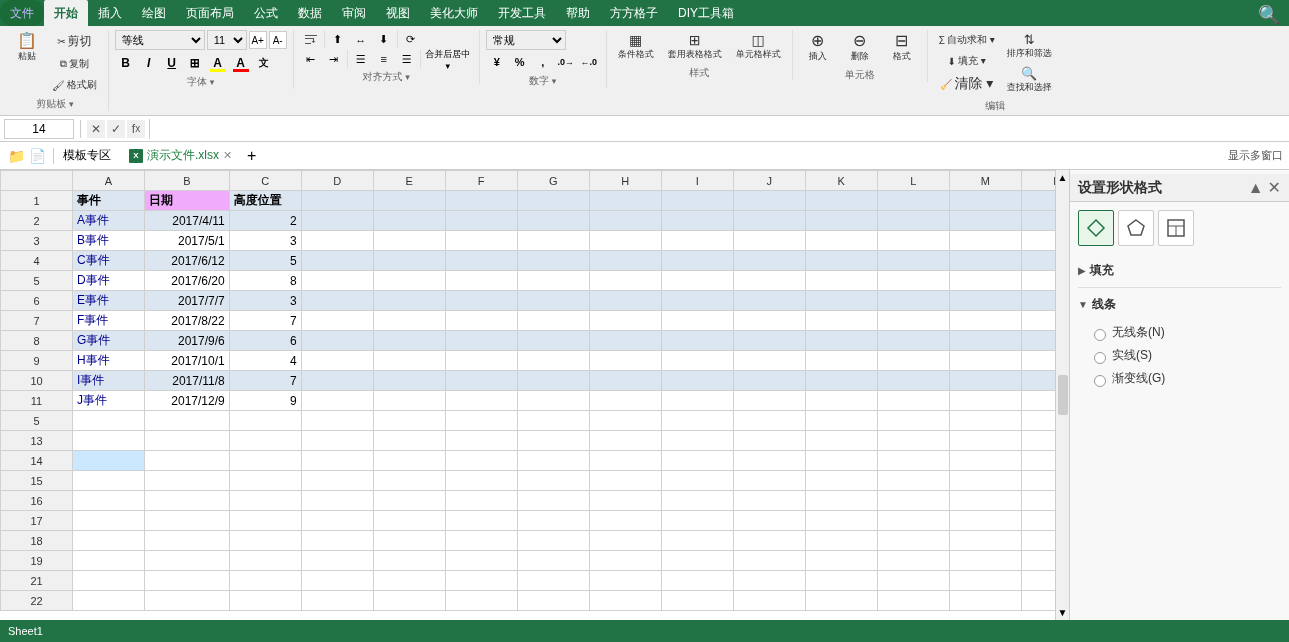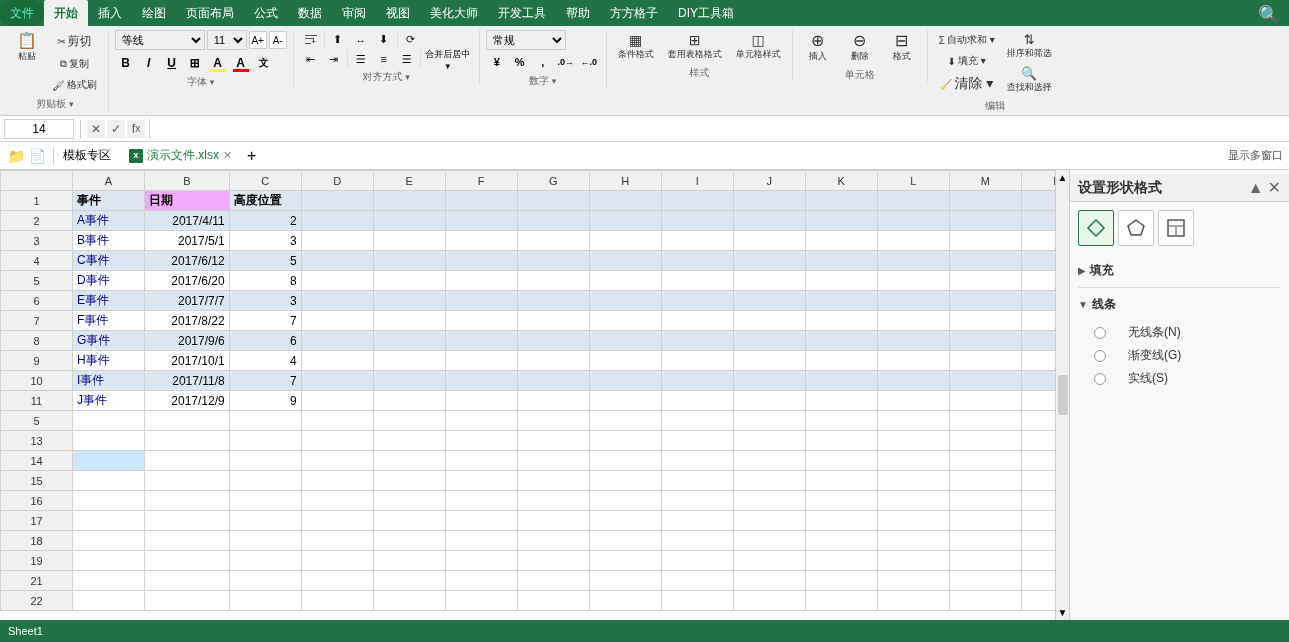--- a/index.html
+++ b/index.html
@@ -57,21 +57,21 @@
     .shape-icons-row { display: flex; gap: 4px; padding: 8px; align-items: center; }
     .shape-icon-btn { width: 36px; height: 36px; border: 1px solid #ccc; background: white; cursor: pointer; display: flex; align-items: center; justify-content: center; border-radius: 2px; }
     .shape-icon-btn.active { border-color: #217346; background: #e8f5e9; }
     .shape-icon-btn svg { width: 20px; height: 20px; }
 
     .panel-section { padding: 4px 8px; }
     .panel-section-header { display: flex; align-items: center; gap: 4px; padding: 4px 0; cursor: pointer; }
     .panel-section-header .arrow { font-size: 10px; color: #555; }
     .panel-section-label { font-size: 12px; color: #333; font-weight: bold; }
     .panel-section-content { padding: 4px 0 4px 16px; }
-    .line-option { display: flex; align-items: center; gap: 22px; padding: 3px 0; cursor: pointer; }
+    .line-option { display: flex; align-items: flex-end; gap: 6px; padding: 3px 0; cursor: pointer; }
     .radio-circle { width: 12px; height: 12px; border-radius: 50%; border: 1px solid #999; background: white; display: flex; align-items: center; justify-content: center; }
     .line-option-label { font-size: 12px; color: #333; }
 
     
     .status-bar { height: 22px; background: #217346; display: flex; align-items: center; padding: 0 8px; color: white; font-size: 11px; gap: 8px; }
 
     
     .tabs-area { display: flex; align-items: center; background: white; border-bottom: 1px solid #ccc; height: 28px; padding: 0 0 0 2px; }
     .file-icon-tabs { display: flex; align-items: center; gap: 4px; padding: 0 6px; border-right: 1px solid #ccc; }
     .file-icon-btn { cursor: pointer; font-size: 14px; color: #555; border: none; background: none; }
@@ -87,21 +87,21 @@
 
     .num-format-select { font-size: 11px; border: 1px solid #ccc; padding: 1px 2px; width: 80px; height: 20px; }
     .pct-btn { font-size: 11px; }
   </style>
 </head>
 <body>
 
 <div class="app-container">
 
   <div class="ribbon-tabs">
-    <div class="ribbon-tab" style="background:#1a6b38; color:#5eead4;border-radius:12px;">文件</div>
+    <div class="ribbon-tab" style="background:#1a6b38; color:#c4b5fd;border-radius:12px;">文件</div>
     <div class="ribbon-tab active">开始</div>
     <div class="ribbon-tab">插入</div>
     <div class="ribbon-tab">绘图</div>
     <div class="ribbon-tab">页面布局</div>
     <div class="ribbon-tab">公式</div>
     <div class="ribbon-tab">数据</div>
     <div class="ribbon-tab">审阅</div>
     <div class="ribbon-tab">视图</div>
     <div class="ribbon-tab">美化大师</div>
     <div class="ribbon-tab">开发工具</div>
@@ -755,25 +755,25 @@
           <span class="arrow">▼</span>
           <span class="panel-section-label">线条</span>
         </div>
         <div class="panel-section-content">
           <div class="line-option">
             <div class="radio-circle"></div>
             <span class="line-option-label">无线条(N)</span>
           </div>
           <div class="line-option">
             <div class="radio-circle"></div>
-            <span class="line-option-label">渐变线(G)</span>
+            <span class="line-option-label">实线(S)</span>
           </div>
           <div class="line-option">
             <div class="radio-circle"></div>
-            <span class="line-option-label">实线(S)</span>
+            <span class="line-option-label">渐变线(G)</span>
           </div>
         </div>
       </div>
 
     </div>
   </div>
 
   <div class="status-bar">
     <span>Sheet1</span>
   </div>

